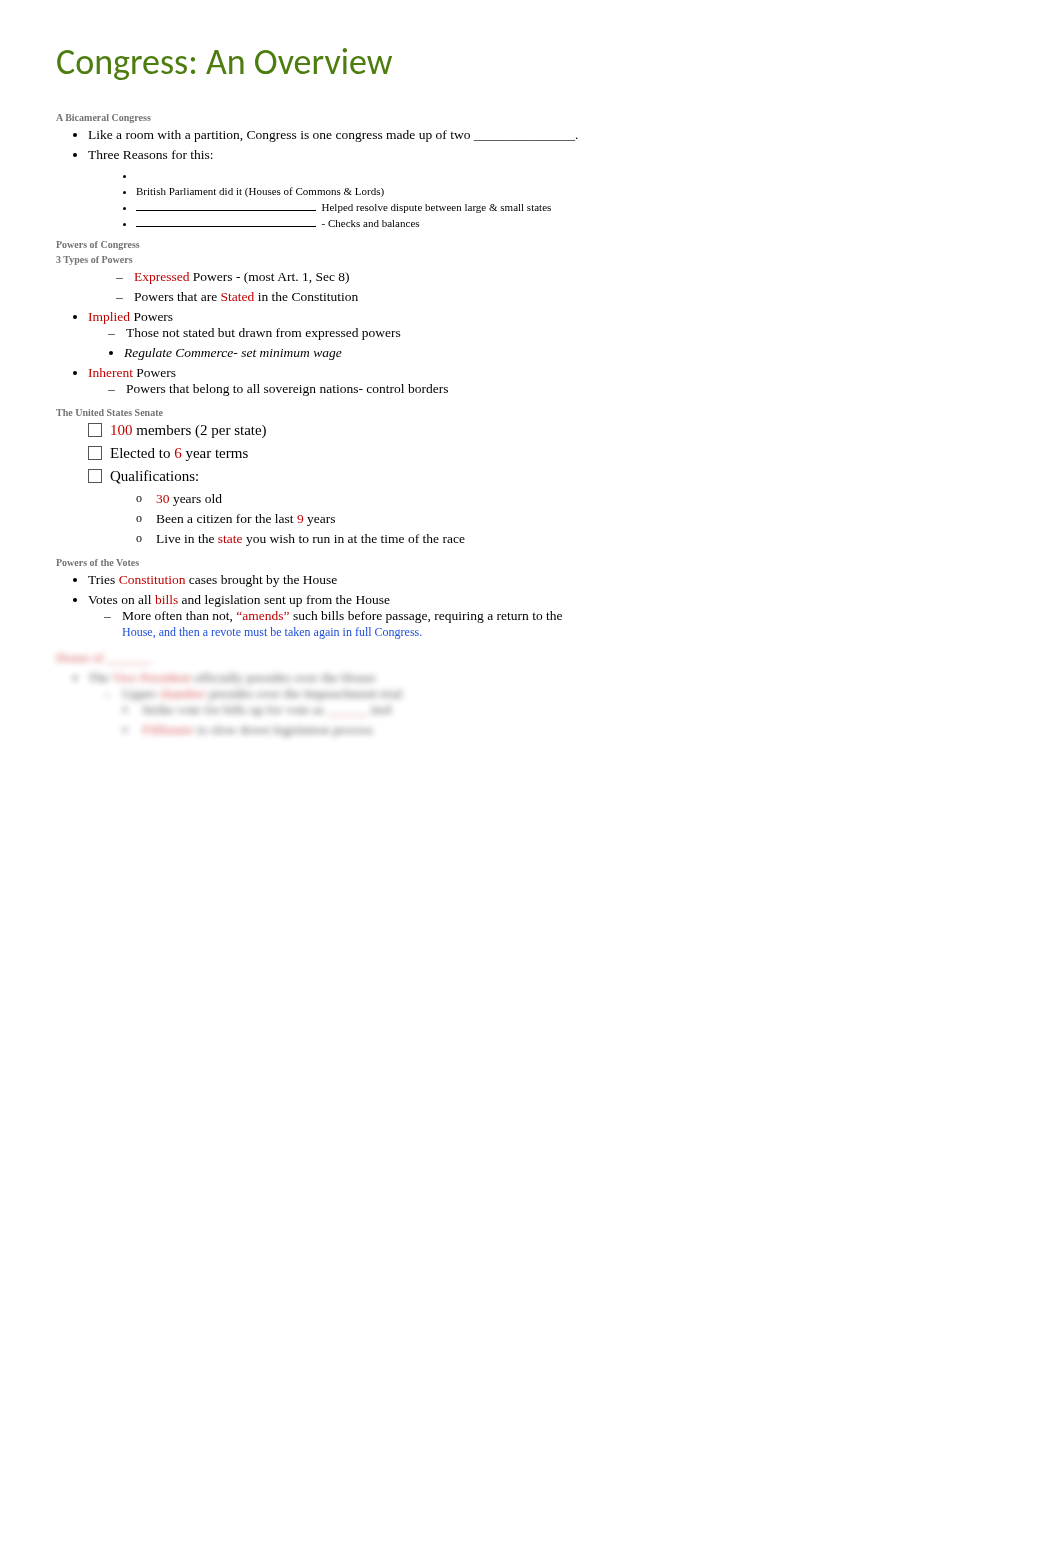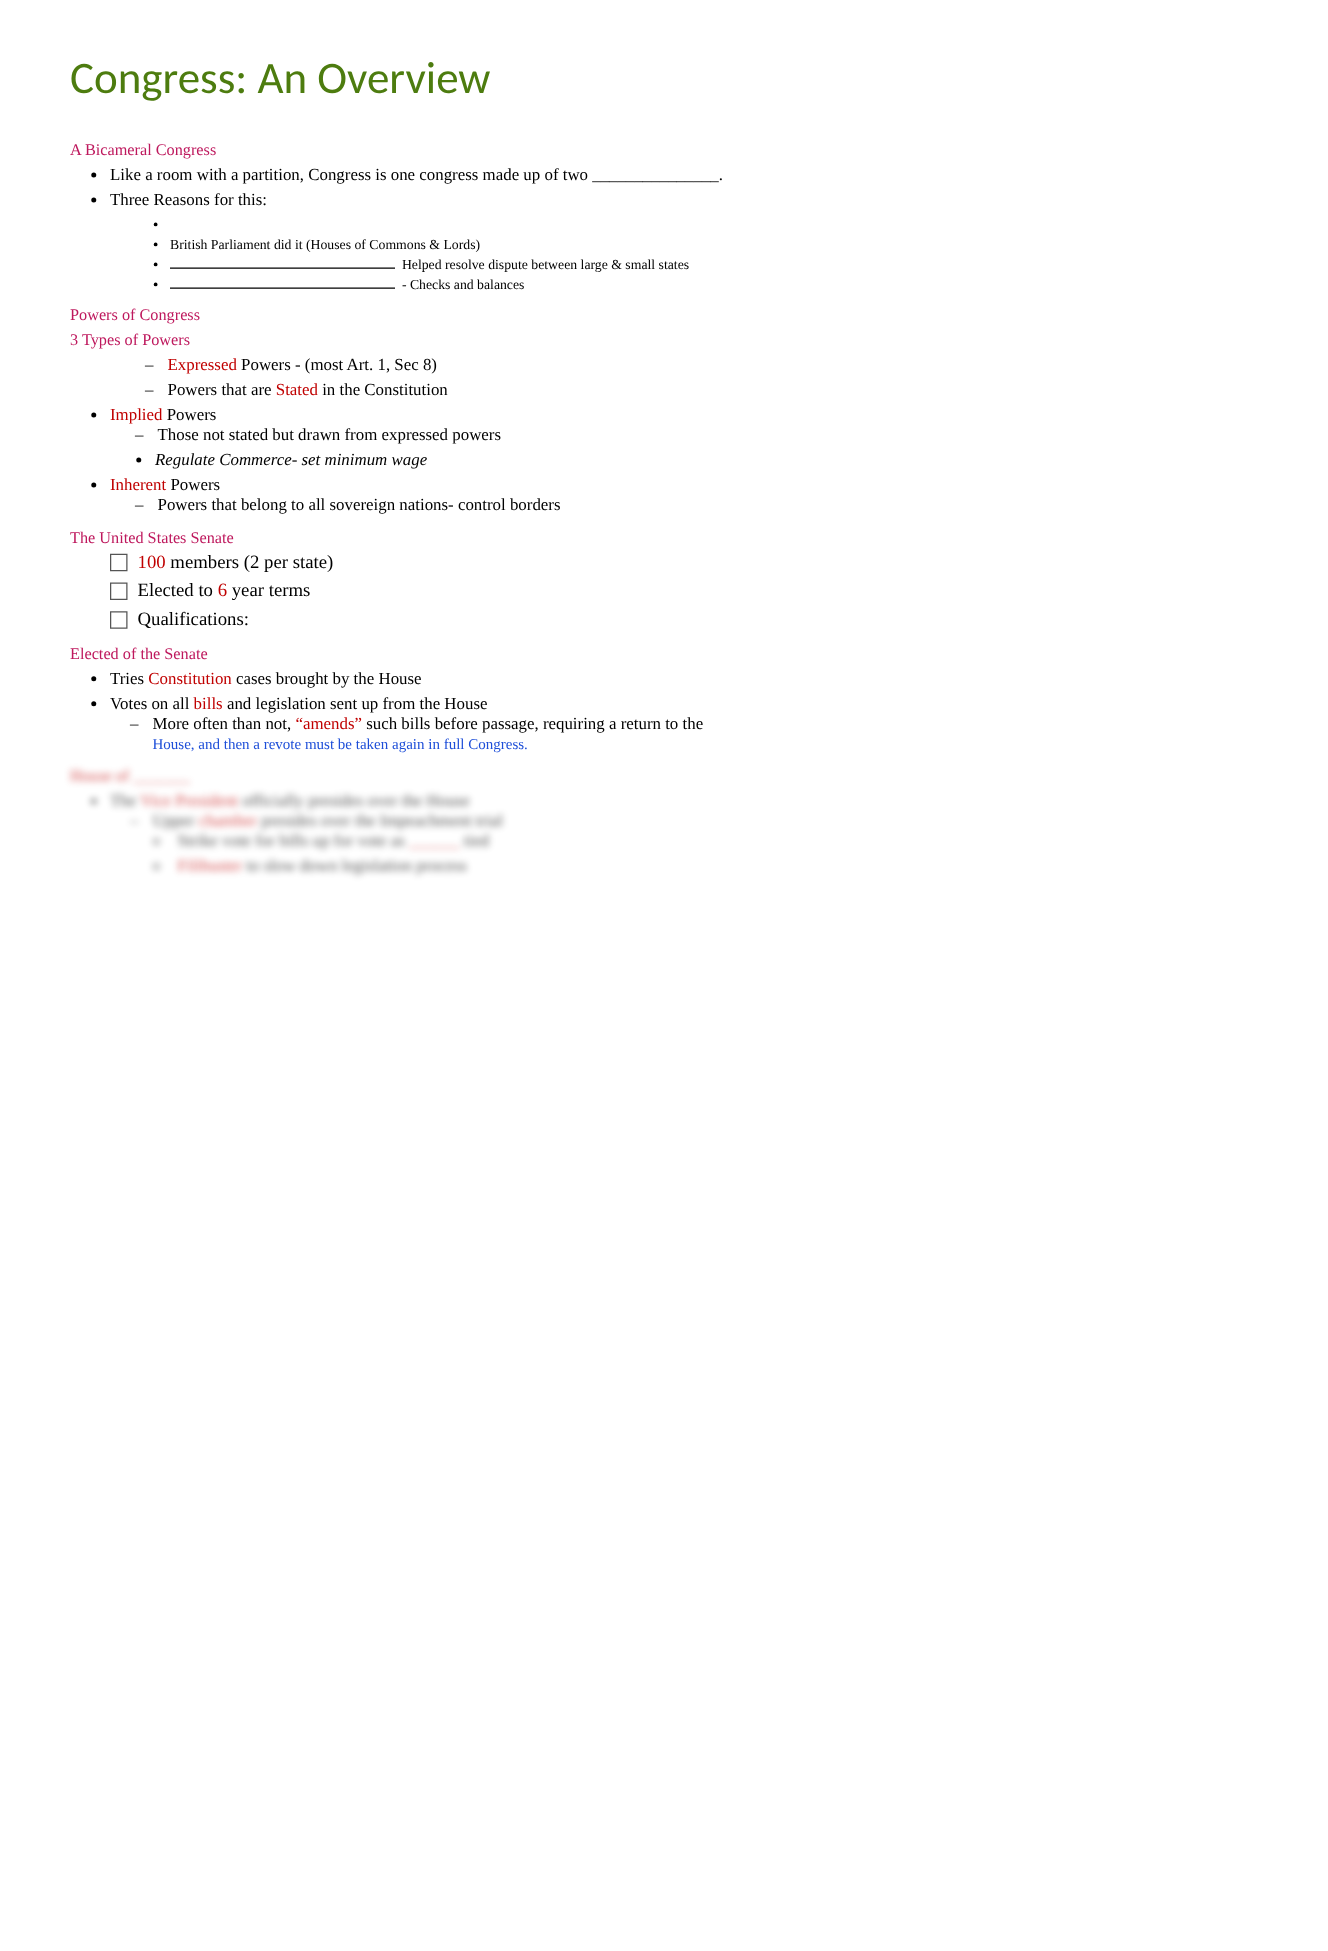--- a/index.html
+++ b/index.html
@@ -21,23 +21,23 @@
     .page-title {
       text-align: left;
       font-size: 36px;
       font-weight: normal;
       color: #4d7c0f;
       margin-bottom: 28px;
       font-family: 'Calibri', 'Arial', sans-serif;
     }
 
     .section-heading {
-      font-size: 13px;
-      font-weight: normal;
-      color: #be185d;
+      font-size: 10px;
+      font-weight: bold;
+      color: #737373;
       margin-bottom: 4px;
     }
 
     ul.level1 {
       list-style: disc;
       margin-left: 32px;
       margin-bottom: 6px;
     }
 
     ul.level1 > li {
@@ -240,24 +240,35 @@
     <span>
       <span>Elected to </span><span class="red">6</span><span> year terms</span>
     </span>
   </div>
 
   <div class="checkbox-item">
     <span class="checkbox-box"></span>
     <span>Qualifications:</span>
   </div>
 
+  <ul class="sub-o-list">
+    <li>
+      <span class="red">30</span><span> years old</span>
+    </li>
+    <li>
+      <span>Been a citizen for the last </span><span class="red">9</span><span> years</span>
+    </li>
+    <li>
+      <span>Live in the </span><span class="red">state</span><span>  you wish to run in at the time of the race</span>
+    </li>
+  </ul>
 </div>
 
 <div class="section-block">
-  <p class="section-heading">Elected of the Senate</p>
+  <p class="section-heading">Powers of the Votes</p>
 
   <ul class="level1">
     <li>
       <span>Tries </span><span class="red">Constitution</span><span> cases brought by the House</span>
     </li>
     <li>
       <span>Votes on all </span><span class="red">bills</span><span> and legislation sent up from the House</span>
       <ul class="dash-list" style="margin-left: 16px;">
         <li>
           <span>More often than not, </span><span class="red">“amends”</span><span> such bills before passage, requiring a return to the</span>

